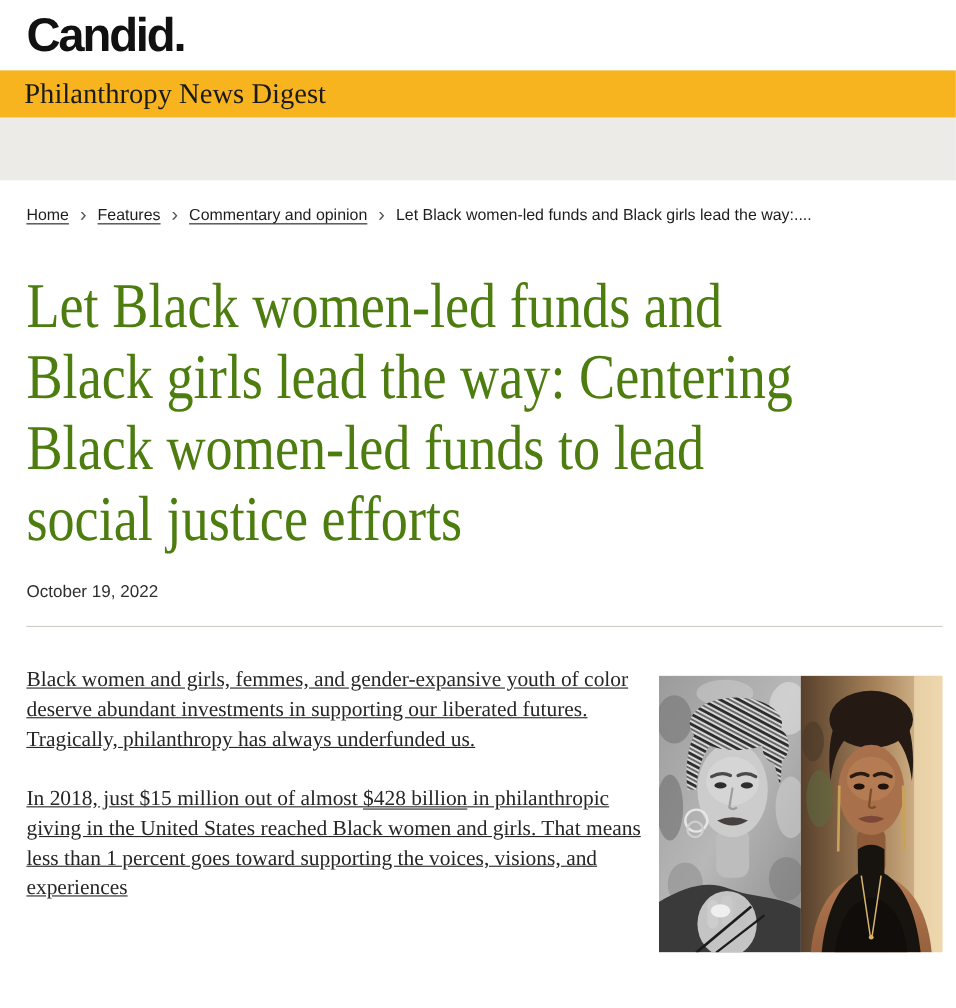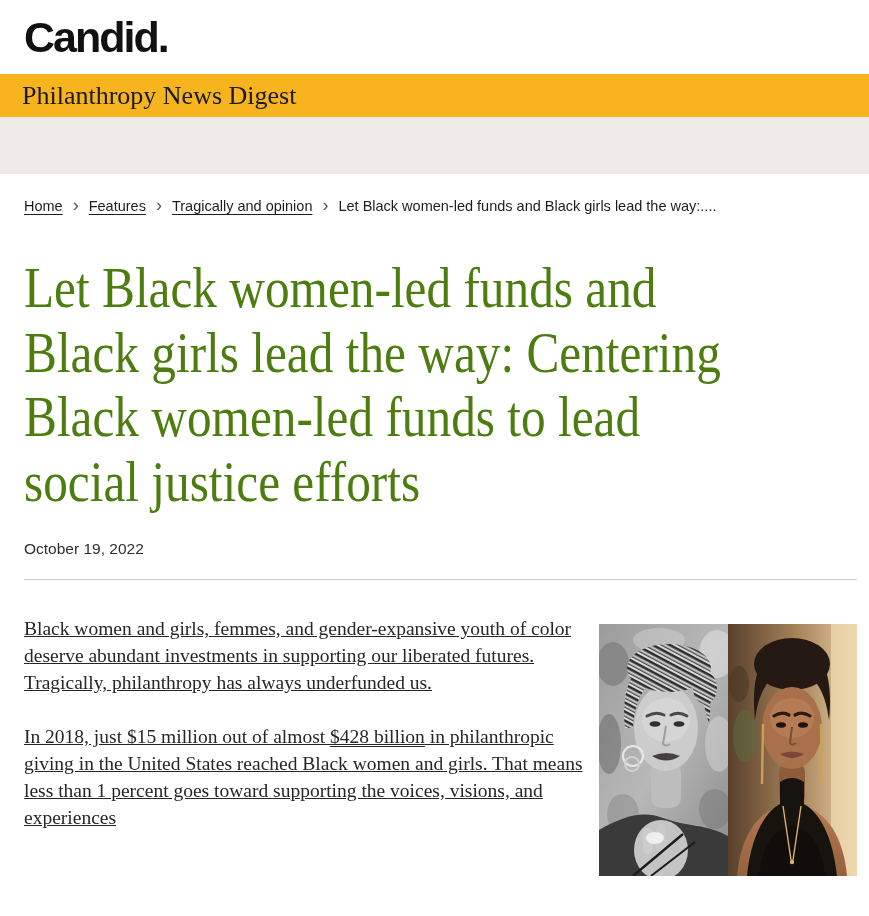--- a/index.html
+++ b/index.html
@@ -1,20 +1,20 @@
 <!DOCTYPE html>
 <html><head>
 <meta charset="utf-8">
 <style>
   * { box-sizing: border-box; margin: 0; padding: 0; }
   html, body { width: 869px; height: 916px; overflow: hidden; background: #ffffff;
     font-family: "Liberation Sans", sans-serif; }
 
   
-  .site-header { height: 74px; display: flex; align-items: center; padding-left: 24px; background: #ffffff; }
+  .site-header { height: 64px; display: flex; align-items: center; padding-left: 24px; background: #ffffff; }
   .logo { font-family: "Liberation Sans", sans-serif; font-weight: 700; font-size: 43px;
     letter-spacing: -2px; color: #111111; cursor: pointer; }
 
   
   .pnd-banner { height: 43px; background: #F8B41F; display: flex; align-items: center; padding-left: 22px; }
   .pnd-title { font-family: "Liberation Serif", serif; font-size: 26px; color: #1a1a1a; cursor: pointer; }
 
   
   .gray-bar { height: 57px; background: #ECEBE8; }
 
@@ -59,21 +59,21 @@
   <div class="pnd-title">Philanthropy News Digest</div>
 </div>
 
 <div class="gray-bar"></div>
 
 <nav class="breadcrumb">
   <span class="crumb-link">Home</span>
   <span class="crumb-sep">›</span>
   <span class="crumb-link">Features</span>
   <span class="crumb-sep">›</span>
-  <span class="crumb-link">Tragically and opinion</span>
+  <span class="crumb-link">Commentary and opinion</span>
   <span class="crumb-sep">›</span>
   <span class="crumb-current">Let Black women-led funds and Black girls lead the way:....</span>
 </nav>
 
 <h1 class="headline">
   <div class="hl-line">Let Black women-led funds and</div>
   <div class="hl-line">Black girls lead the way: Centering</div>
   <div class="hl-line">Black women-led funds to lead</div>
   <div class="hl-line">social justice efforts</div>
 </h1>

